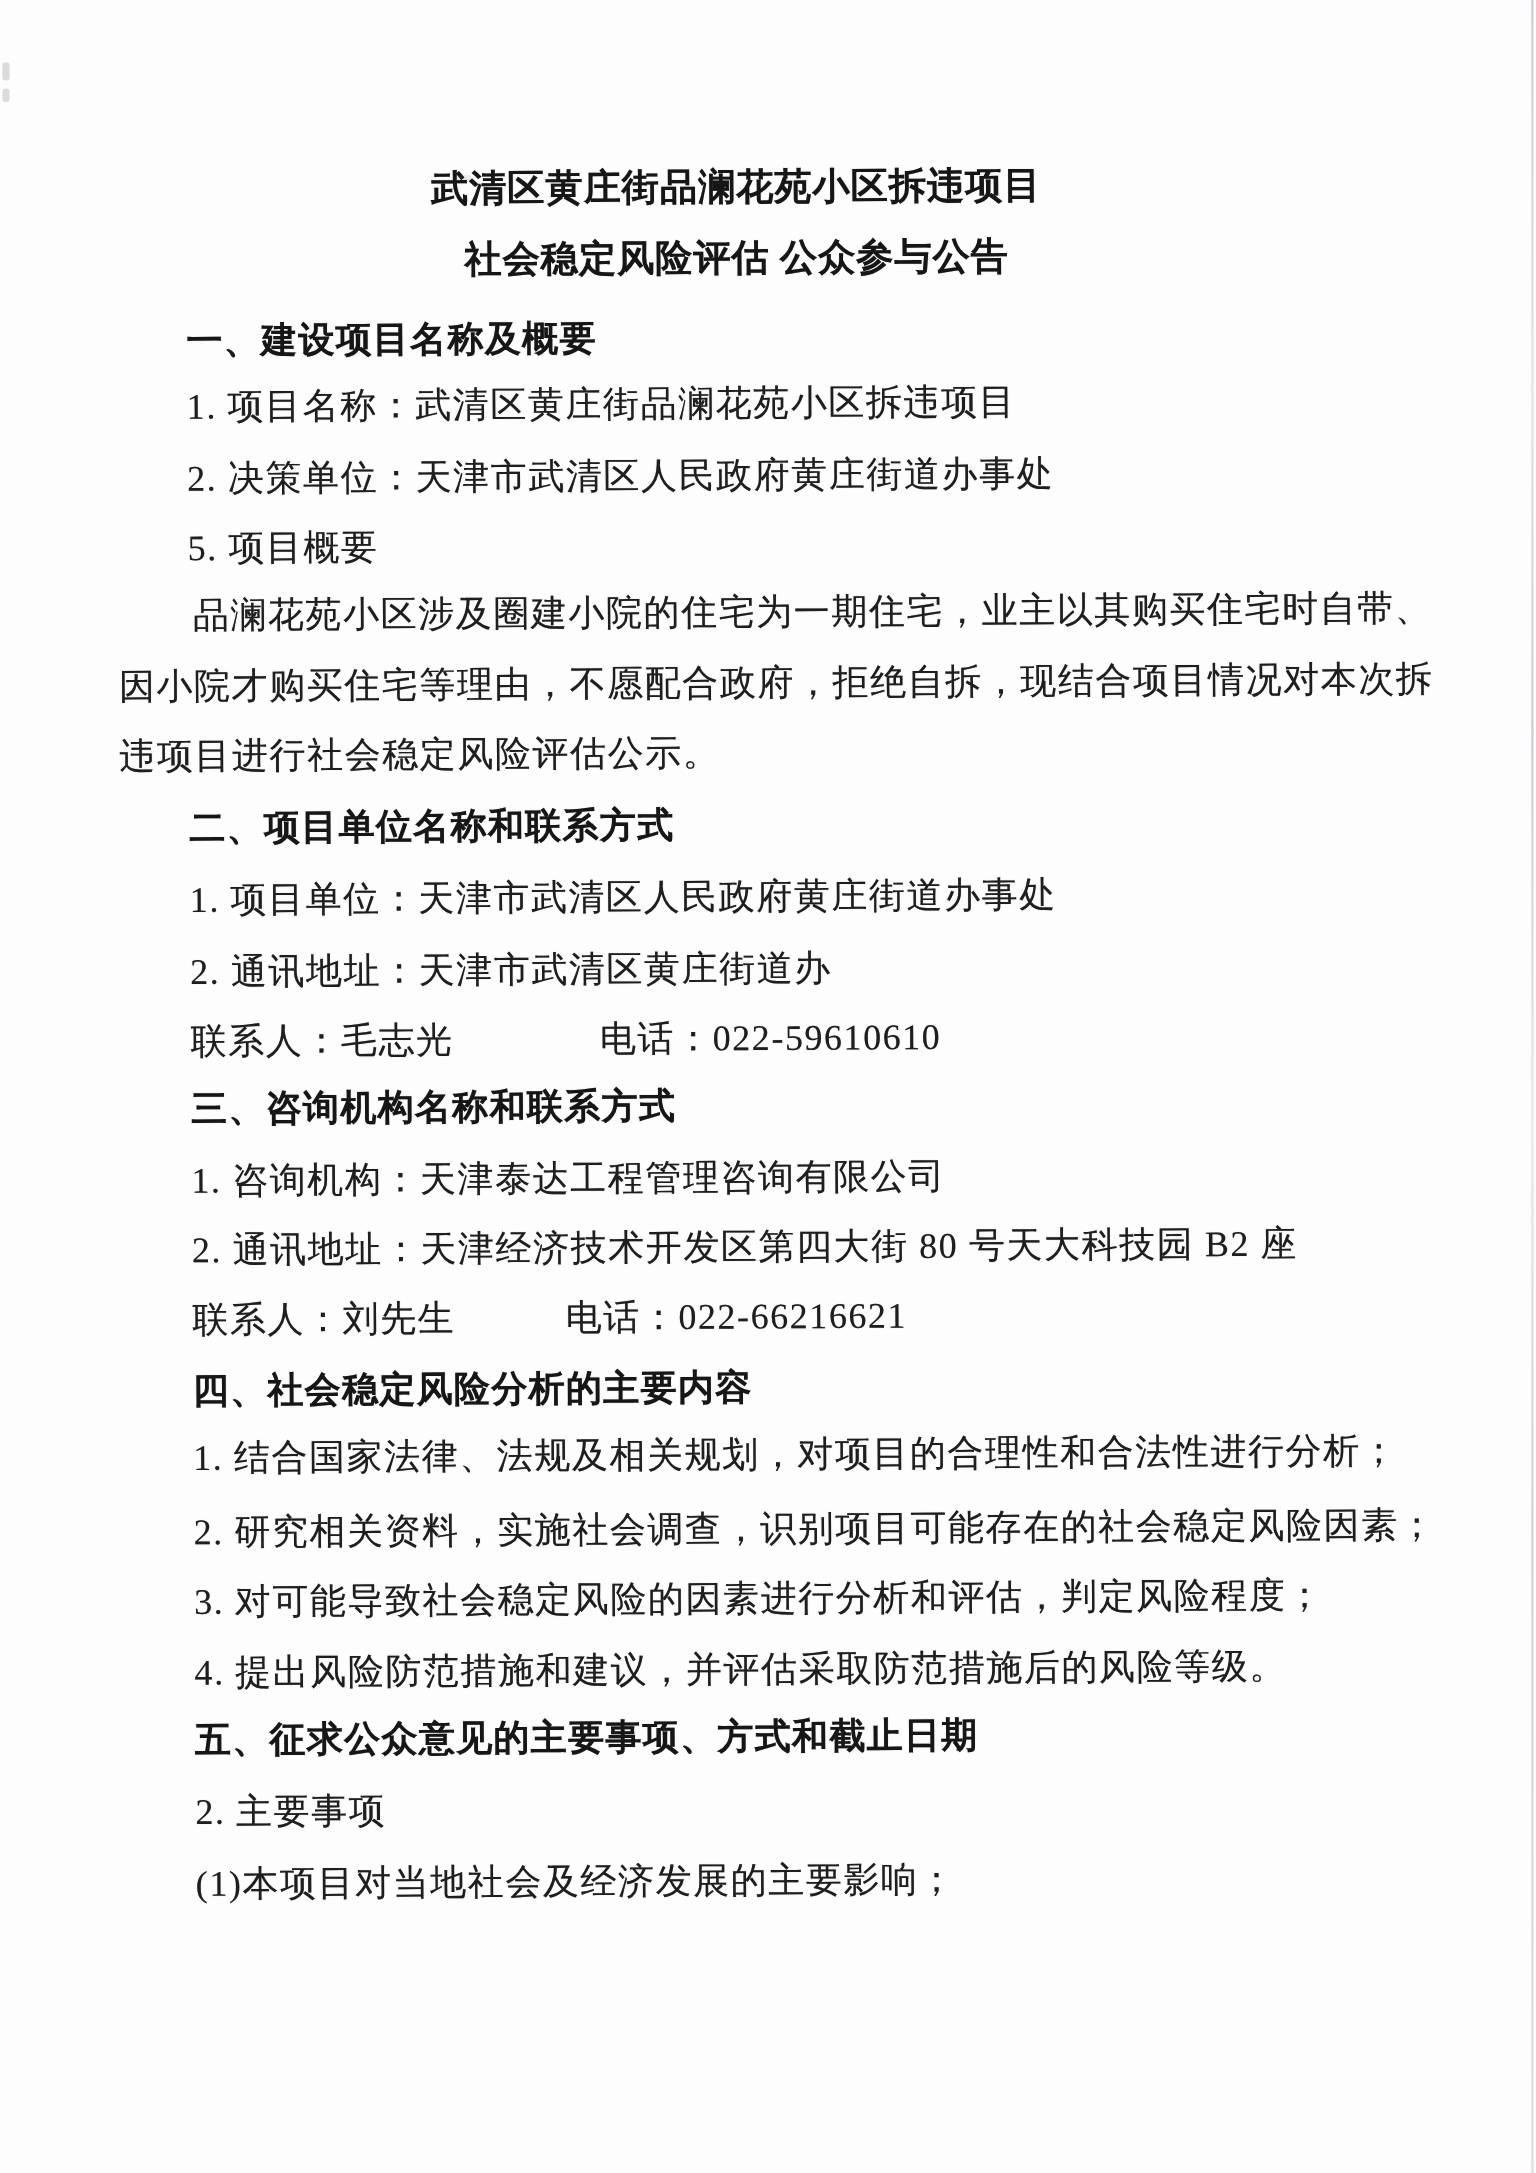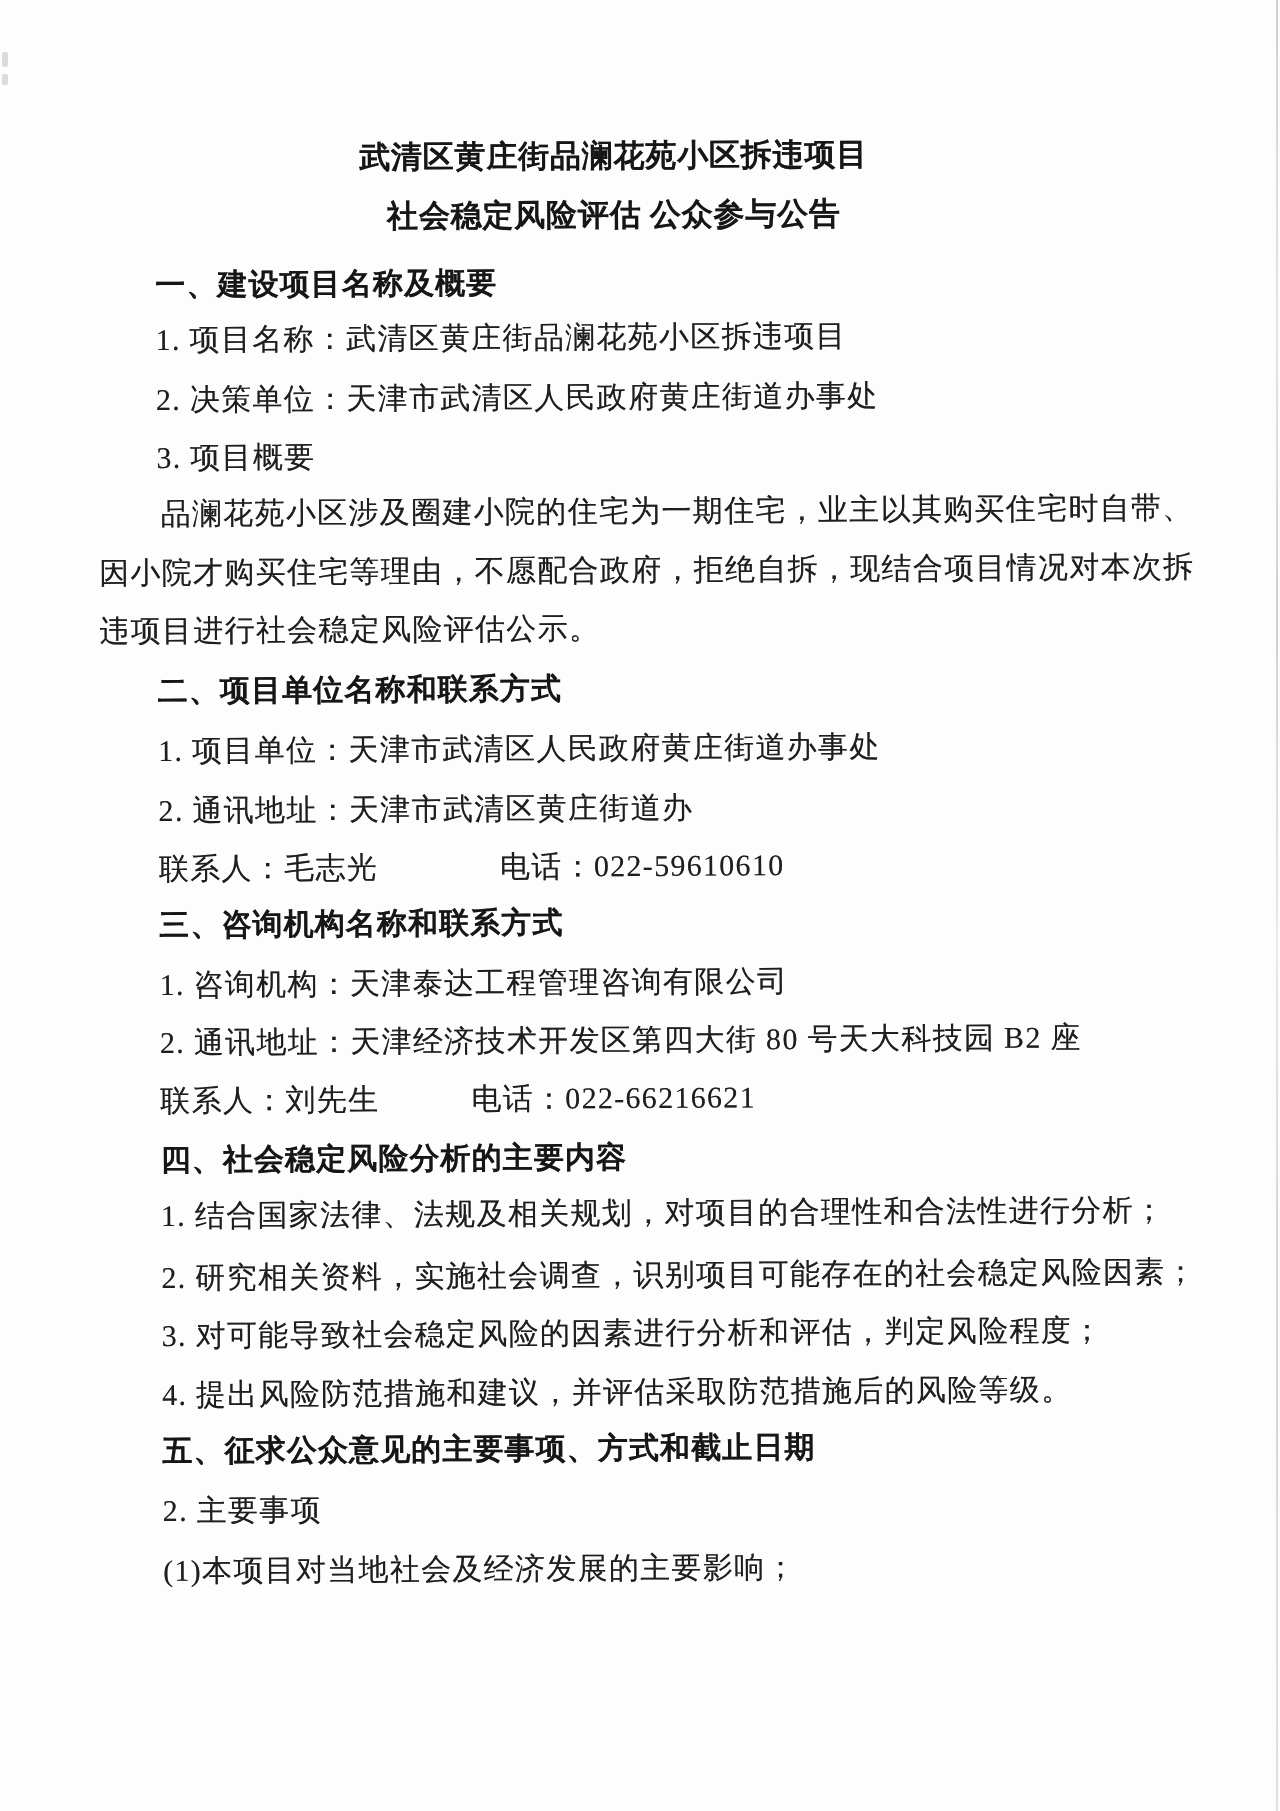--- a/index.html
+++ b/index.html
@@ -83,21 +83,21 @@
 <div class="page">
 
   <div class="sheet">
 
     <div class="line title" style="top:139px">武清区黄庄街品澜花苑小区拆违项目</div>
     <div class="line title" style="top:198px">社会稳定风险评估 公众参与公告</div>
 
     <div class="line h indent" style="top:265px">一、建设项目名称及概要</div>
     <div class="line indent" style="top:320px">1. 项目名称：武清区黄庄街品澜花苑小区拆违项目</div>
     <div class="line indent" style="top:380px">2. 决策单位：天津市武清区人民政府黄庄街道办事处</div>
-    <div class="line indent" style="top:438px">3. 项目概要</div>
+    <div class="line indent" style="top:438px">5. 项目概要</div>
     <div class="line pindent" style="top:494px">品澜花苑小区涉及圈建小院的住宅为一期住宅，业主以其购买住宅时自带、</div>
     <div class="line flush" style="top:553px">因小院才购买住宅等理由，不愿配合政府，拒绝自拆，现结合项目情况对本次拆</div>
     <div class="line flush" style="top:611px">违项目进行社会稳定风险评估公示。</div>
 
     <div class="line h indent" style="top:671px">二、项目单位名称和联系方式</div>
     <div class="line indent" style="top:731px">1. 项目单位：天津市武清区人民政府黄庄街道办事处</div>
     <div class="line indent" style="top:791px">2. 通讯地址：天津市武清区黄庄街道办</div>
     <div class="line indent" style="top:849px"><span>联系人：毛志光</span><span class="gap1"></span><span>电话：022-59610610</span></div>
 
     <div class="line h indent" style="top:905px">三、咨询机构名称和联系方式</div>

